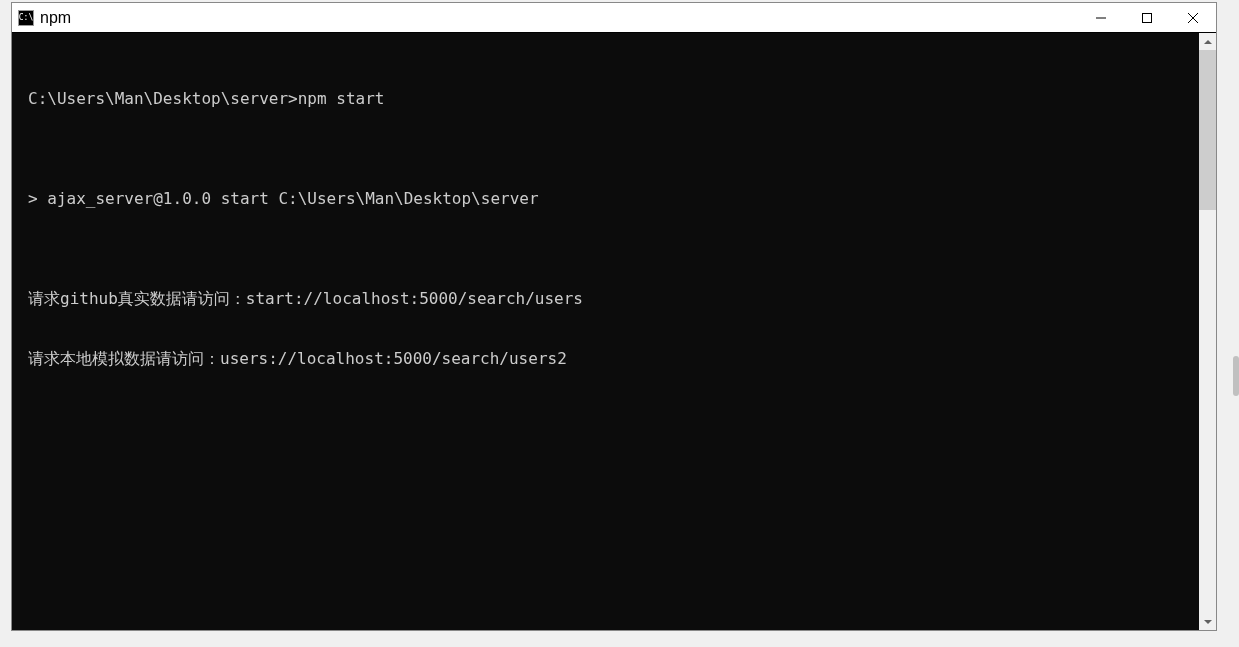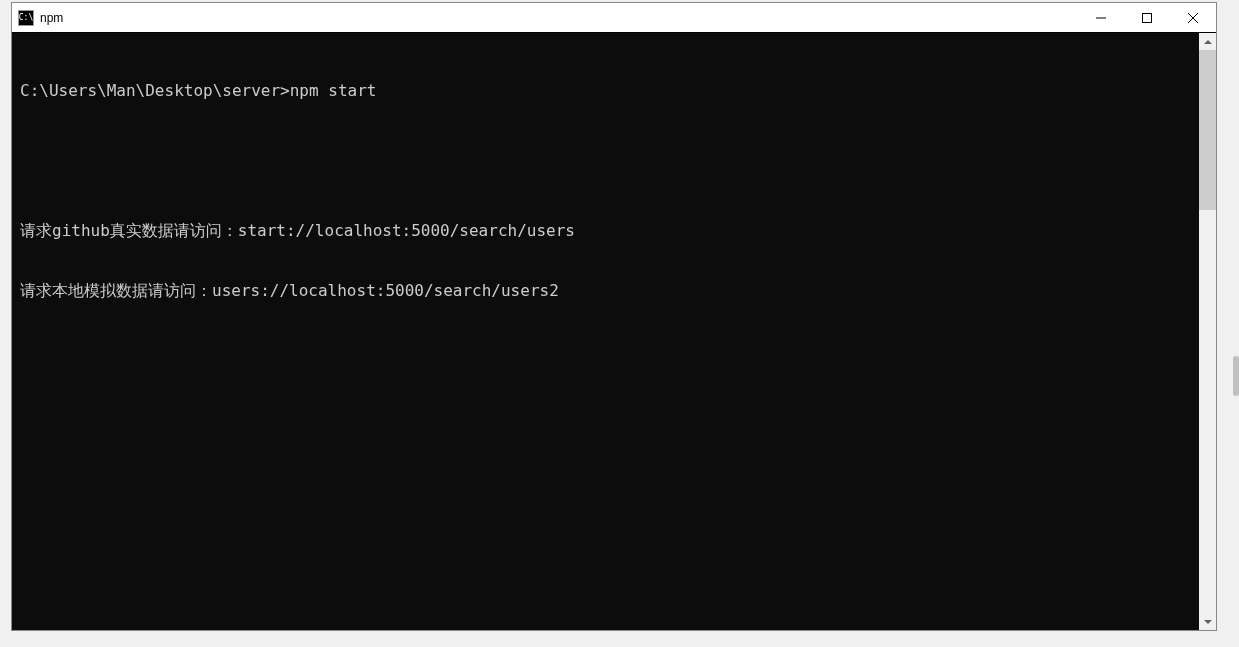--- a/index.html
+++ b/index.html
@@ -42,21 +42,21 @@
       background: #000;
       color: #fff;
       font-size: 8px;
       display: flex;
       align-items: center;
       justify-content: center;
       font-family: monospace;
       border: 1px solid #999;
     }
     .title-text {
-      font-size: 12px;
+      font-size: 16px;
       color: #000;
     }
     .window-controls {
       display: flex;
       height: 100%;
     }
     .win-btn {
       width: 46px;
       height: 100%;
       display: flex;
@@ -72,21 +72,21 @@
       display: flex;
       background: #000;
     }
     .terminal {
       flex: 1;
       background: #0c0c0c;
       color: #cccccc;
       font-family: "NSimSun", "SimSun", "Consolas", monospace;
       font-size: 16px;
       line-height: 20px;
-      padding: 8px;
+      padding: 16px;
       white-space: pre;
       overflow: hidden;
     }
     .terminal .line { white-space: pre; }
     .scrollbar {
       width: 17px;
       background: #f0f0f0;
       position: relative;
       display: flex;
       flex-direction: column;
@@ -156,20 +156,21 @@
             <line x1="0" y1="0" x2="10" y2="10" stroke="#000" stroke-width="1"></line>
             <line x1="10" y1="0" x2="0" y2="10" stroke="#000" stroke-width="1"></line>
           </svg>
       </button>
     </div>
   </div>
   <div class="terminal-wrap">
     <div class="terminal">
       <div class="line">C:\Users\Man\Desktop\server&gt;npm start</div>
       <div class="line"></div>
+      <div class="line">&gt; ajax_server@1.0.0 start C:\Users\Man\Desktop\server</div>
       <div class="line"></div>
       <div class="line">请求github真实数据请访问：start://localhost:5000/search/users</div>
       <div class="line">请求本地模拟数据请访问：users://localhost:5000/search/users2</div>
     </div>
     <div class="scrollbar">
       <button class="sb-btn">
         <svg width="8" height="4" viewBox="0 0 8 4">
             <polygon points="4,0 8,4 0,4" fill="#606060"></polygon>
           </svg>
       </button>

